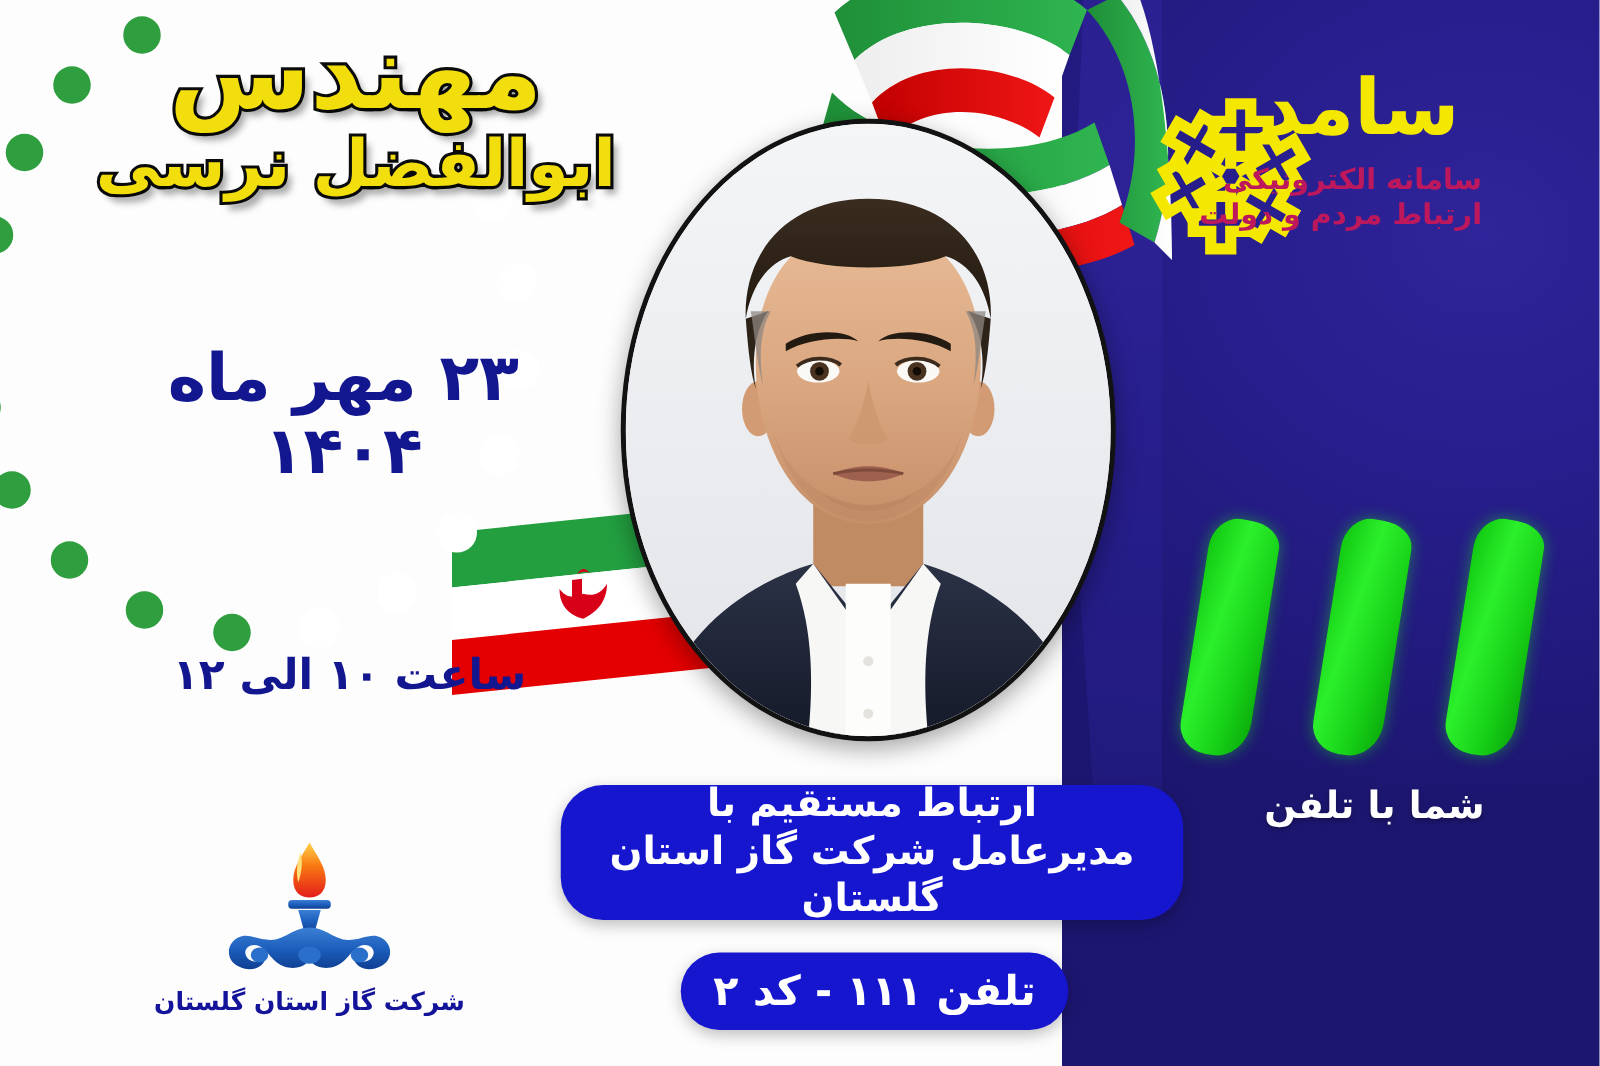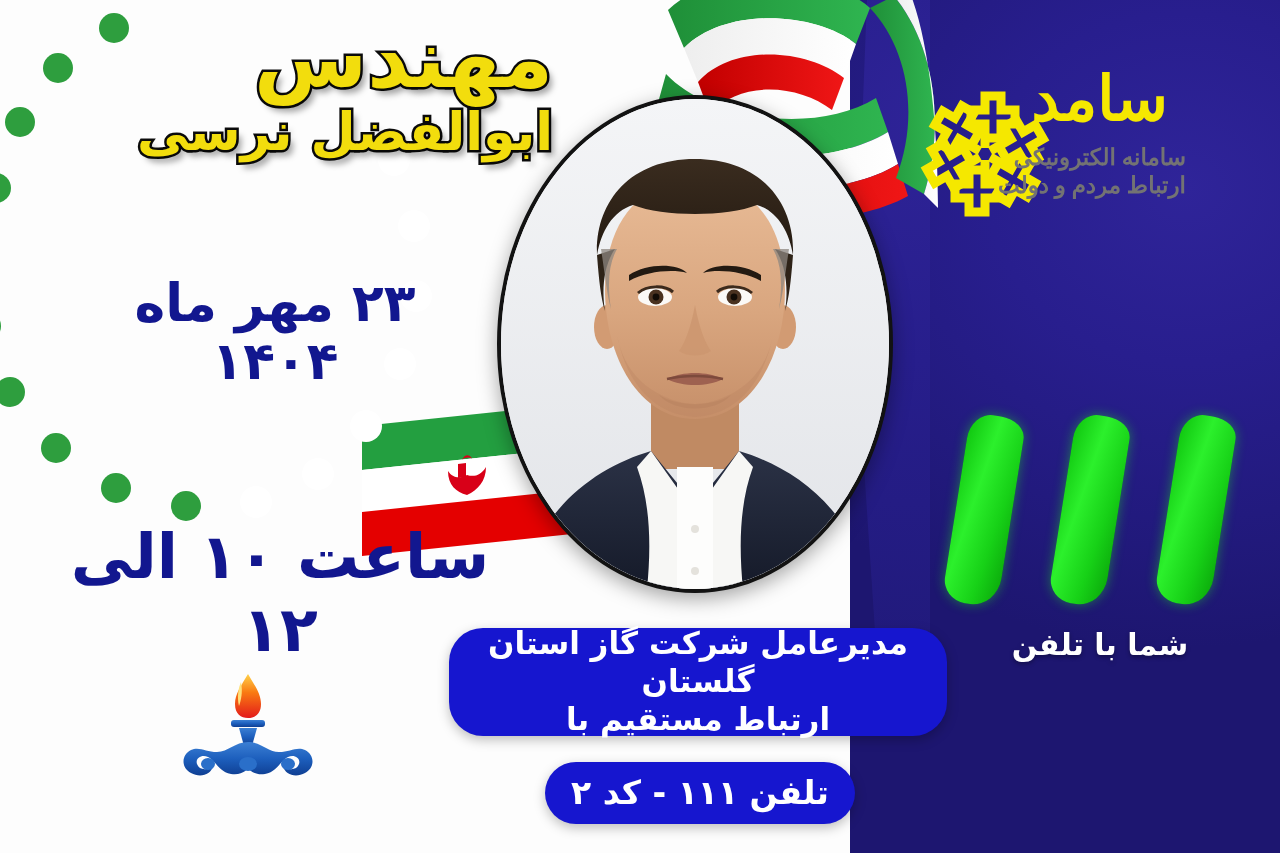--- a/index.html
+++ b/index.html
@@ -30,22 +30,22 @@
     position:absolute;top:0;left:840px;width:90px;height:700px;
     background:
       radial-gradient(ellipse 420px 520px at 90% 18%, #2e2397 0%, #271e8c 45%, #211a7c 100%);
     clip-path:polygon(100% 0, 100% 100%, 44% 100%, 16% 46%, 30% 0);
     z-index:2;
   }
 
   
   .name-block{
     position:absolute;z-index:20;
-    right:727px;top:18px;width:470px;
-    text-align:right;
+    right:760px;top:18px;width:470px;
+    text-align:center;
     direction:rtl;
   }
   .name-line{
     font-family:"DejaVu Sans","Liberation Sans",sans-serif;
     font-weight:bold;
     color:#f2dd0d;
     letter-spacing:-1px;
     line-height:1.0;
     -webkit-text-stroke:5px #0b0b0b;
     paint-order:stroke fill;
@@ -64,21 +64,21 @@
     line-height:1.12;
   }
   .date-day{font-size:48px;}
   .date-full{font-size:52px;margin-top:4px;}
 
   
   .time-block{
     position:absolute;z-index:20;
     right:790px;top:520px;width:420px;
     text-align:center;direction:rtl;
-    color:#12178f;font-weight:bold;font-size:62px;
+    color:#12178f;font-weight:bold;font-size:34px;
   }
 
   
   .ribbon{position:absolute;left:608px;top:-18px;width:330px;height:250px;z-index:6;}
 
   
   .flag{position:absolute;left:362px;top:408px;width:210px;height:150px;z-index:5;}
 
   
   .portrait-wrap{
@@ -94,33 +94,32 @@
     border:4px solid #121212;
     box-shadow:0 6px 20px rgba(0,0,0,.35);
     background:#e8e9ec;
     z-index:13;
   }
   .portrait svg{display:block;width:100%;height:100%;}
 
   
   .samad{
     position:absolute;z-index:25;
-    left:912px;top:66px;width:352px;height:180px;
+    left:912px;top:53px;width:352px;height:180px;
     direction:rtl;
-    font-family:Liberation Serif, serif;
   }
   .samad-word{
     position:absolute;right:96px;top:2px;
     color:#f5e800;font-weight:bold;font-size:62px;
     letter-spacing:-2px;line-height:1;
     white-space:nowrap;
   }
   .samad-sub{
     position:absolute;right:78px;top:78px;
-    color:#737373;font-weight:bold;font-size:23px;
+    color:#be185d;font-weight:bold;font-size:23px;
     line-height:1.2;text-align:right;white-space:nowrap;
   }
   .samad-sub .s2{display:block;}
   .samad-mark{position:absolute;left:0px;top:4px;width:146px;height:168px;}
 
   
   .green111{
     position:absolute;z-index:22;
     left:950px;top:415px;width:290px;height:195px;
   }
@@ -373,22 +372,22 @@
     <div class="g1 b"></div>
     <div class="g1 c"></div>
   </div>
 
   <div class="blue-caption">
     <div>شما با تلفن</div>
   </div>
 
   <div class="pill pill-main">
     <div>
+      <div>ارتباط مستقیم با</div>
       <div>مدیرعامل شرکت گاز استان گلستان</div>
-      <div>ارتباط مستقیم با</div>
     </div>
   </div>
 
   <div class="pill pill-phone">تلفن ۱۱۱ - کد ۲</div>
 
   <div class="nigc">
     <div>
       <svg class="nigc-mark" viewBox="0 0 150 115" xmlns="http://www.w3.org/2000/svg">
         <defs>
           <linearGradient id="fl" x1="0" y1="0" x2="0" y2="1">
@@ -409,15 +408,16 @@
         <rect x="58" y="48" width="34" height="7" rx="3" fill="url(#bl)"></rect>
 
         <path d="M66 56 h18 l-5 18 h-8 Z" fill="url(#bl)"></path>
 
         <path d="M75 70 C62 70 55 80 44 80 C33 80 26 74 18 78 C8 83 8 96 18 101 C27 106 38 103 40 94 C34 99 26 98 24 92 C22 86 29 82 35 85 C43 89 46 100 58 102 C70 104 75 96 75 96 C75 96 80 104 92 102 C104 100 107 89 115 85 C121 82 128 86 126 92 C124 98 116 99 110 94 C112 103 123 106 132 101 C142 96 142 83 132 78 C124 74 117 80 106 80 C95 80 88 70 75 70 Z" fill="url(#bl)"></path>
         <ellipse cx="35" cy="92" rx="7" ry="6" fill="#2a6fc9"></ellipse>
         <ellipse cx="115" cy="92" rx="7" ry="6" fill="#2a6fc9"></ellipse>
         <ellipse cx="75" cy="92" rx="9" ry="7" fill="#2a6fc9"></ellipse>
       </svg>
     </div>
+    <div class="nigc-t1">شرکت گاز استان گلستان</div>
   </div>
 
 </div>
 
 </body></html>

